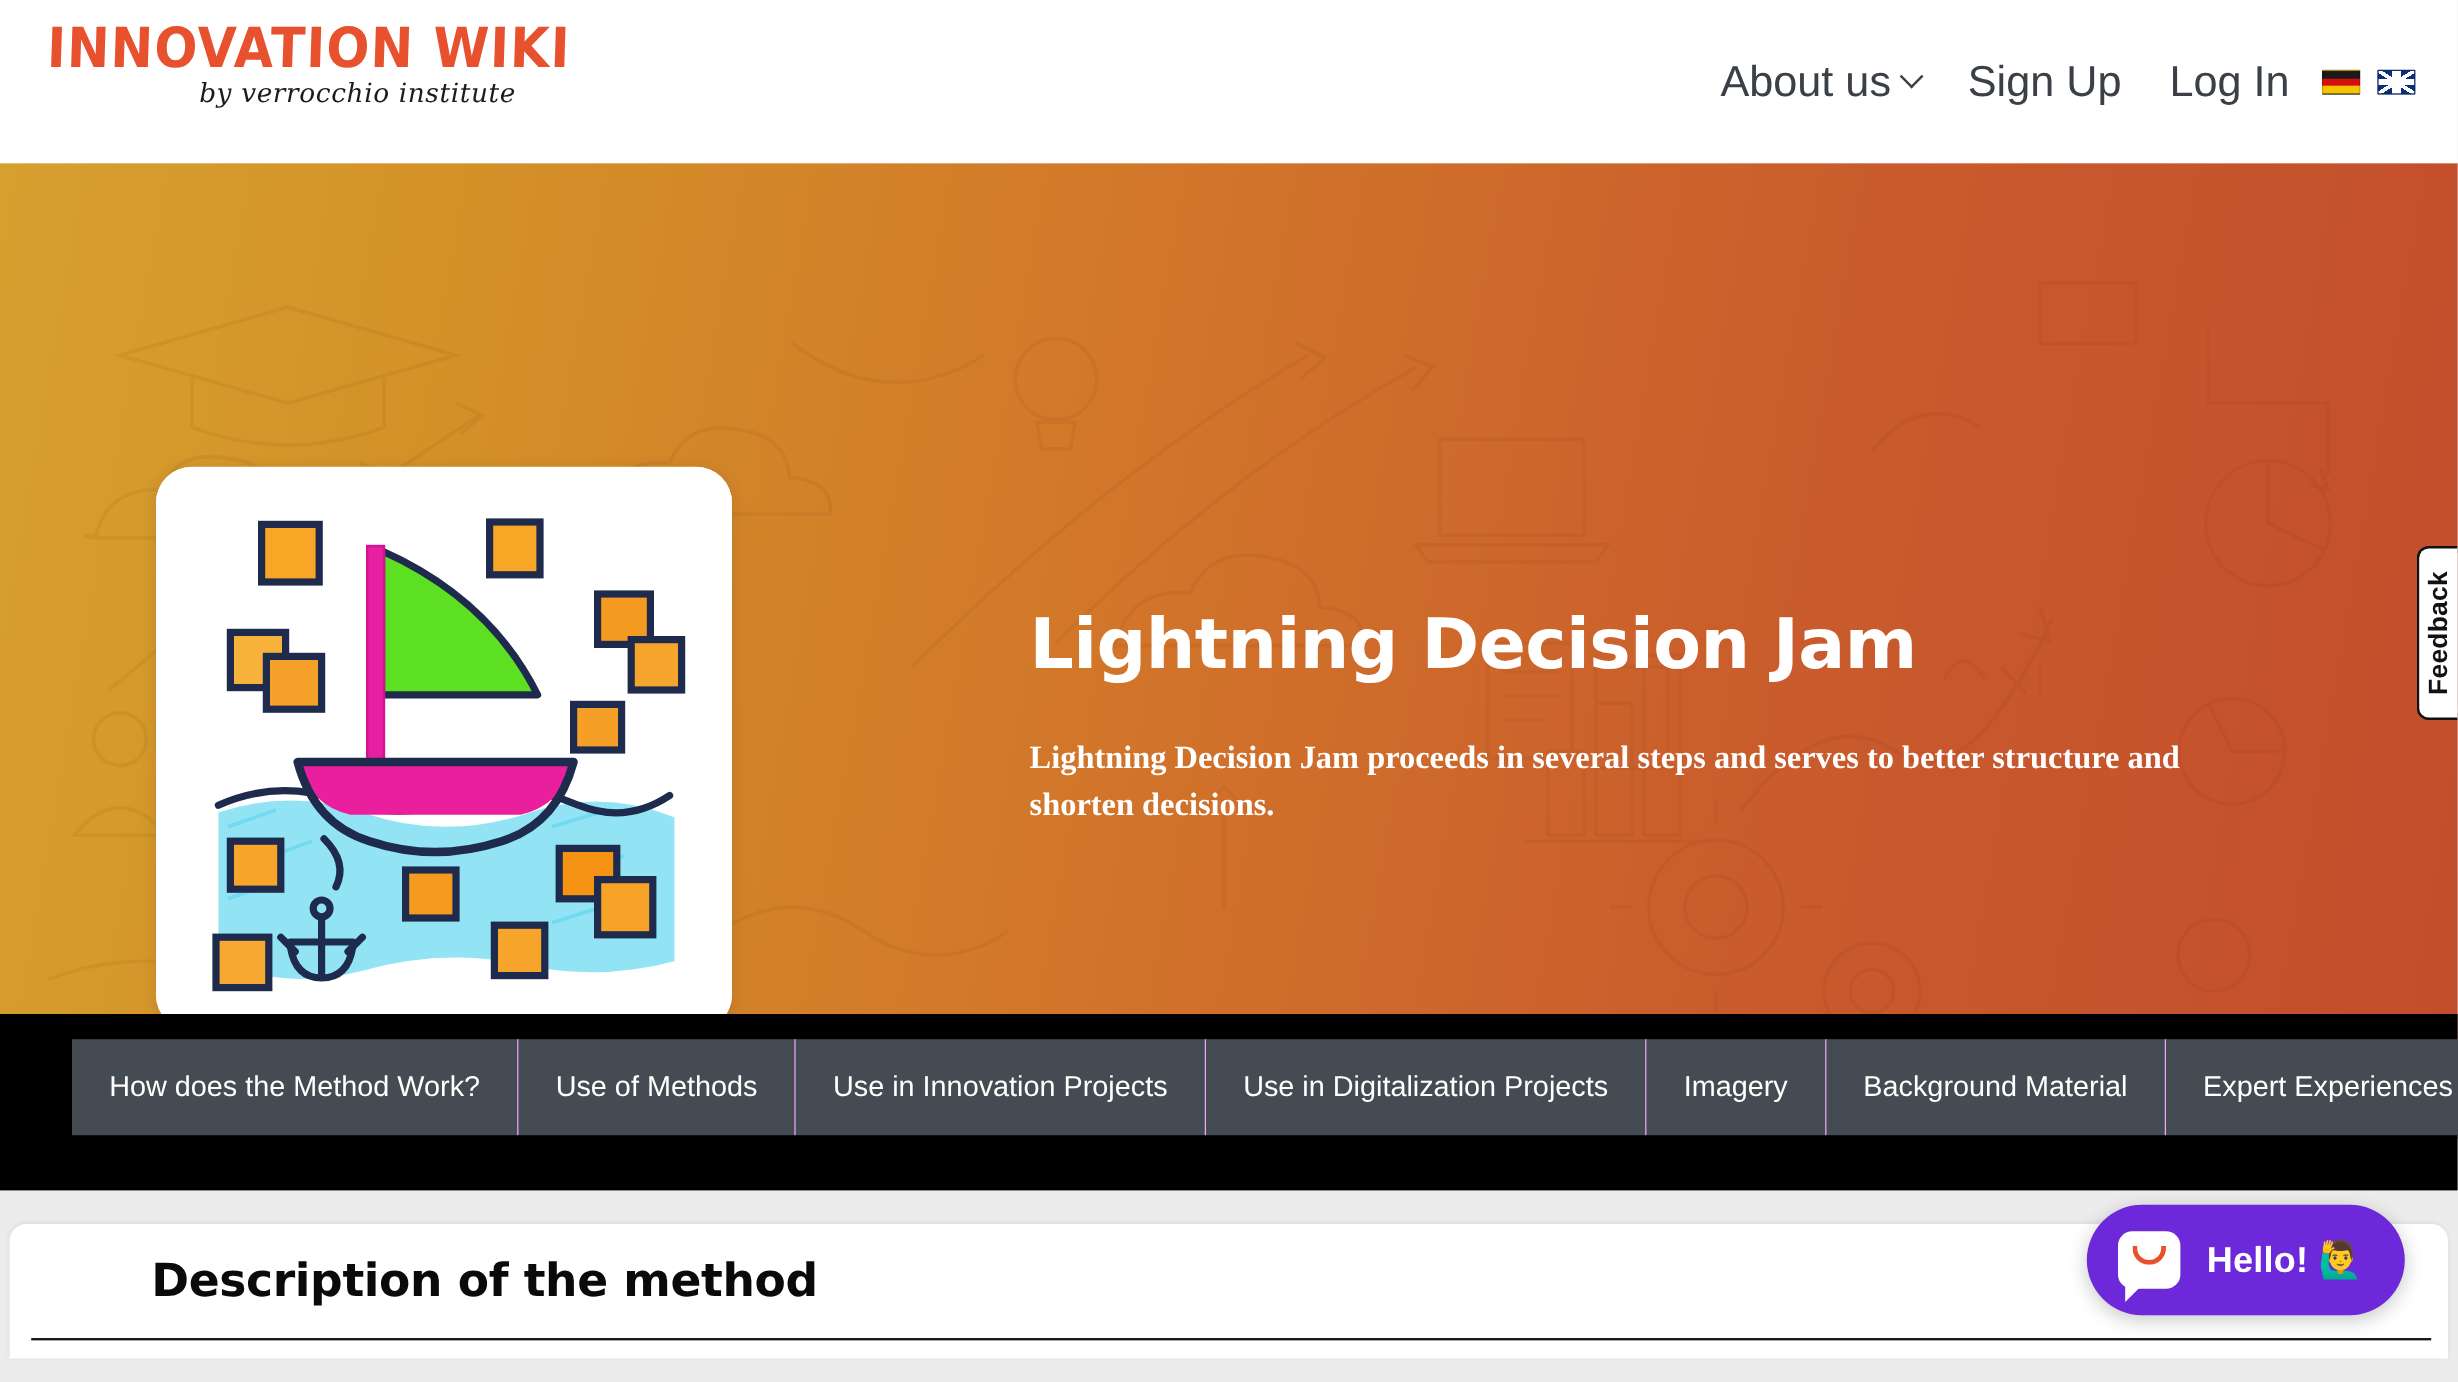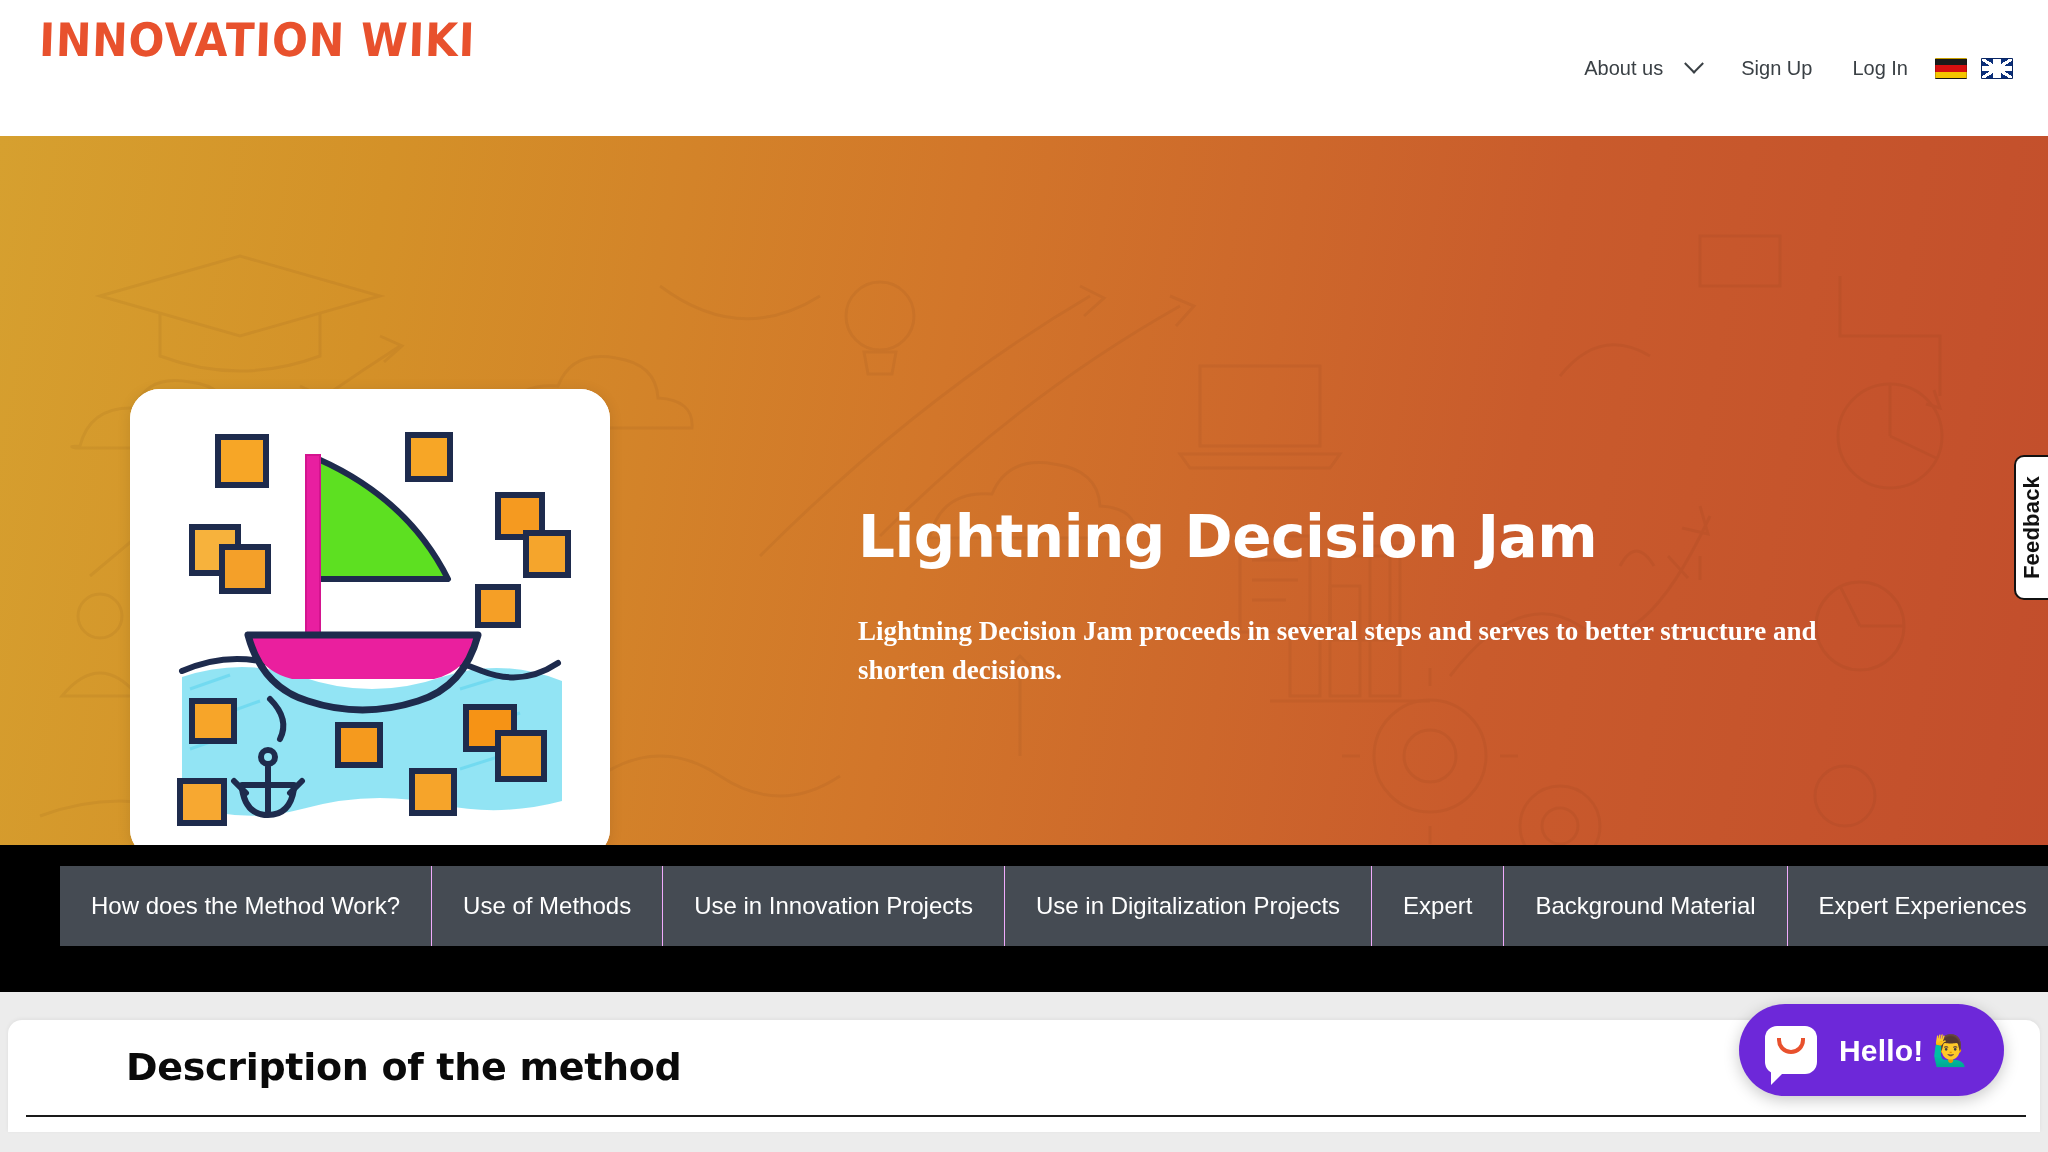--- a/index.html
+++ b/index.html
@@ -41,25 +41,25 @@
     width:390px;
     margin-top:2px;
     letter-spacing:0.5px;
   }
 
   .nav{
     position:absolute; right:28px; top:0; height:136px;
     display:flex; align-items:center; gap:0;
   }
   .nav-item{
-    font-size:20px;
+    font-size:36px;
     color:#3a4045;
     padding:0 20px;
     text-decoration:none;
-    display:flex; align-items:center; gap:24px;
+    display:flex; align-items:center; gap:10px;
     white-space:nowrap;
     cursor:pointer;
   }
   .chevron{
     display:inline-block;
     width:14px; height:14px;
     border-right:2.2px solid #3a4045;
     border-bottom:2.2px solid #3a4045;
     transform:rotate(45deg) translate(-3px,-3px);
   }
@@ -243,20 +243,21 @@
     white-space:nowrap;
     letter-spacing:0.2px;
   }
 </style>
 </head>
 <body>
 
 <div class="header">
   <a class="logo" href="#">
     <span class="logo-main">INNOVATION WIKI</span>
+    <span class="logo-sub">by verrocchio institute</span>
   </a>
 
   <nav class="nav">
     <a class="nav-item" href="#">
       <span>About us</span>
       <i class="chevron"></i>
     </a>
     <a class="nav-item" href="#">
       <span>Sign Up</span>
     </a>
@@ -443,21 +444,21 @@
 <div class="feedback">
   <span>Feedback</span>
 </div>
 
 <div class="tabstrip">
   <div class="tabs">
     <a class="tab" href="#">How does the Method Work?</a>
     <a class="tab" href="#">Use of Methods</a>
     <a class="tab" href="#">Use in Innovation Projects</a>
     <a class="tab" href="#">Use in Digitalization Projects</a>
-    <a class="tab" href="#">Expert</a>
+    <a class="tab" href="#">Imagery</a>
     <a class="tab" href="#">Background Material</a>
     <a class="tab" href="#">Expert Experiences</a>
   </div>
 </div>
 
 <div class="content-bg"></div>
 <div class="content-card">
   <h2 class="section-title">Description of the method</h2>
   <div class="section-rule"></div>
 </div>

